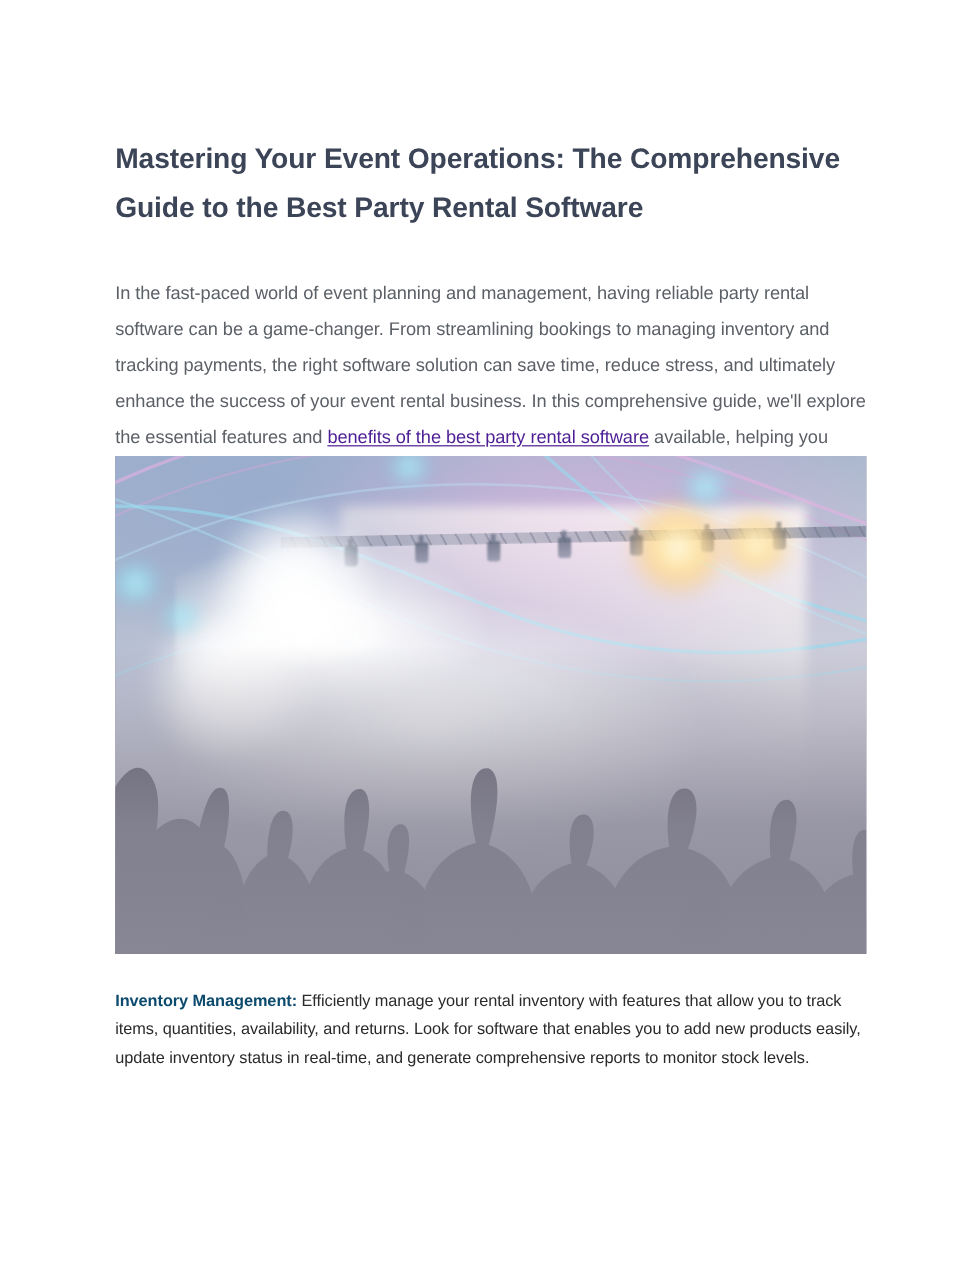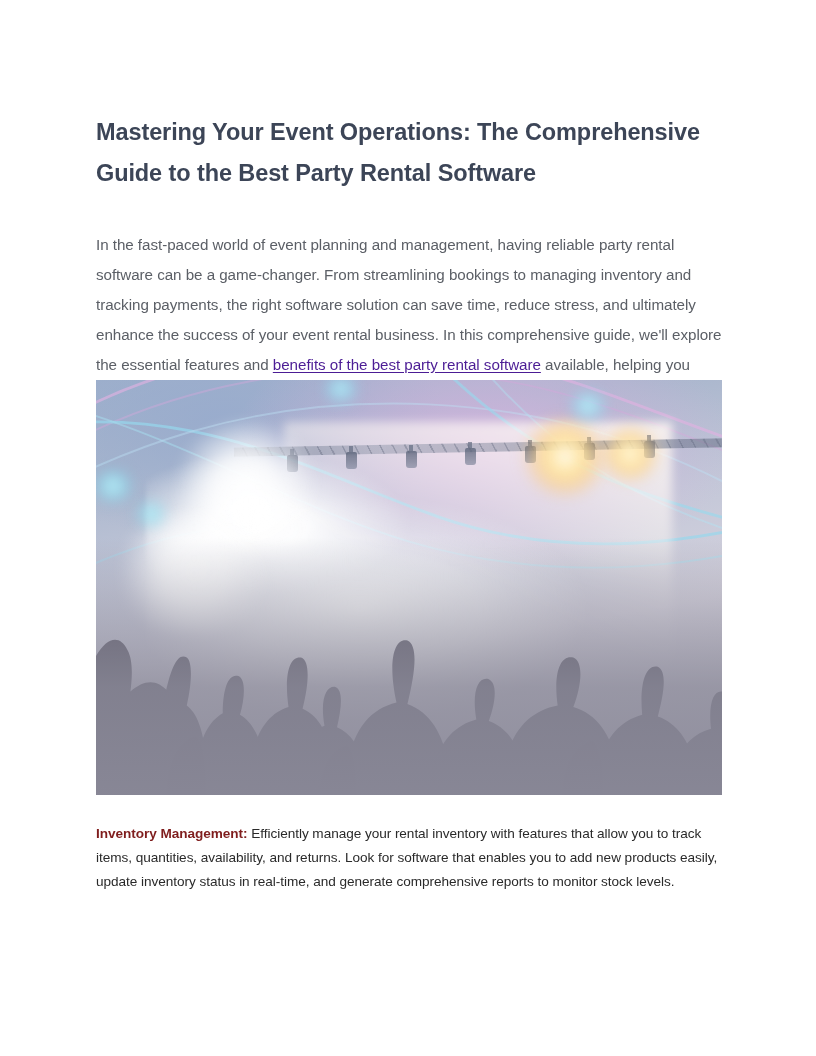--- a/index.html
+++ b/index.html
@@ -197,21 +197,21 @@
     top: 822px;
     width: 626px;
     margin: 0;
     font-size: 13.6px;
     line-height: 24px;
     color: #2a2a2a;
     letter-spacing: -0.05px;
   }
   .body-para b {
     font-weight: bold;
-    color: #7f1d1d;
+    color: #0c4a6e;
   }
 </style>
 </head>
 <body>
 
 <div class="page">
 
   <div class="content">
 
     <h1 class="doc-title">Mastering Your Event Operations: The Comprehensive Guide to the Best Party Rental Software</h1>

